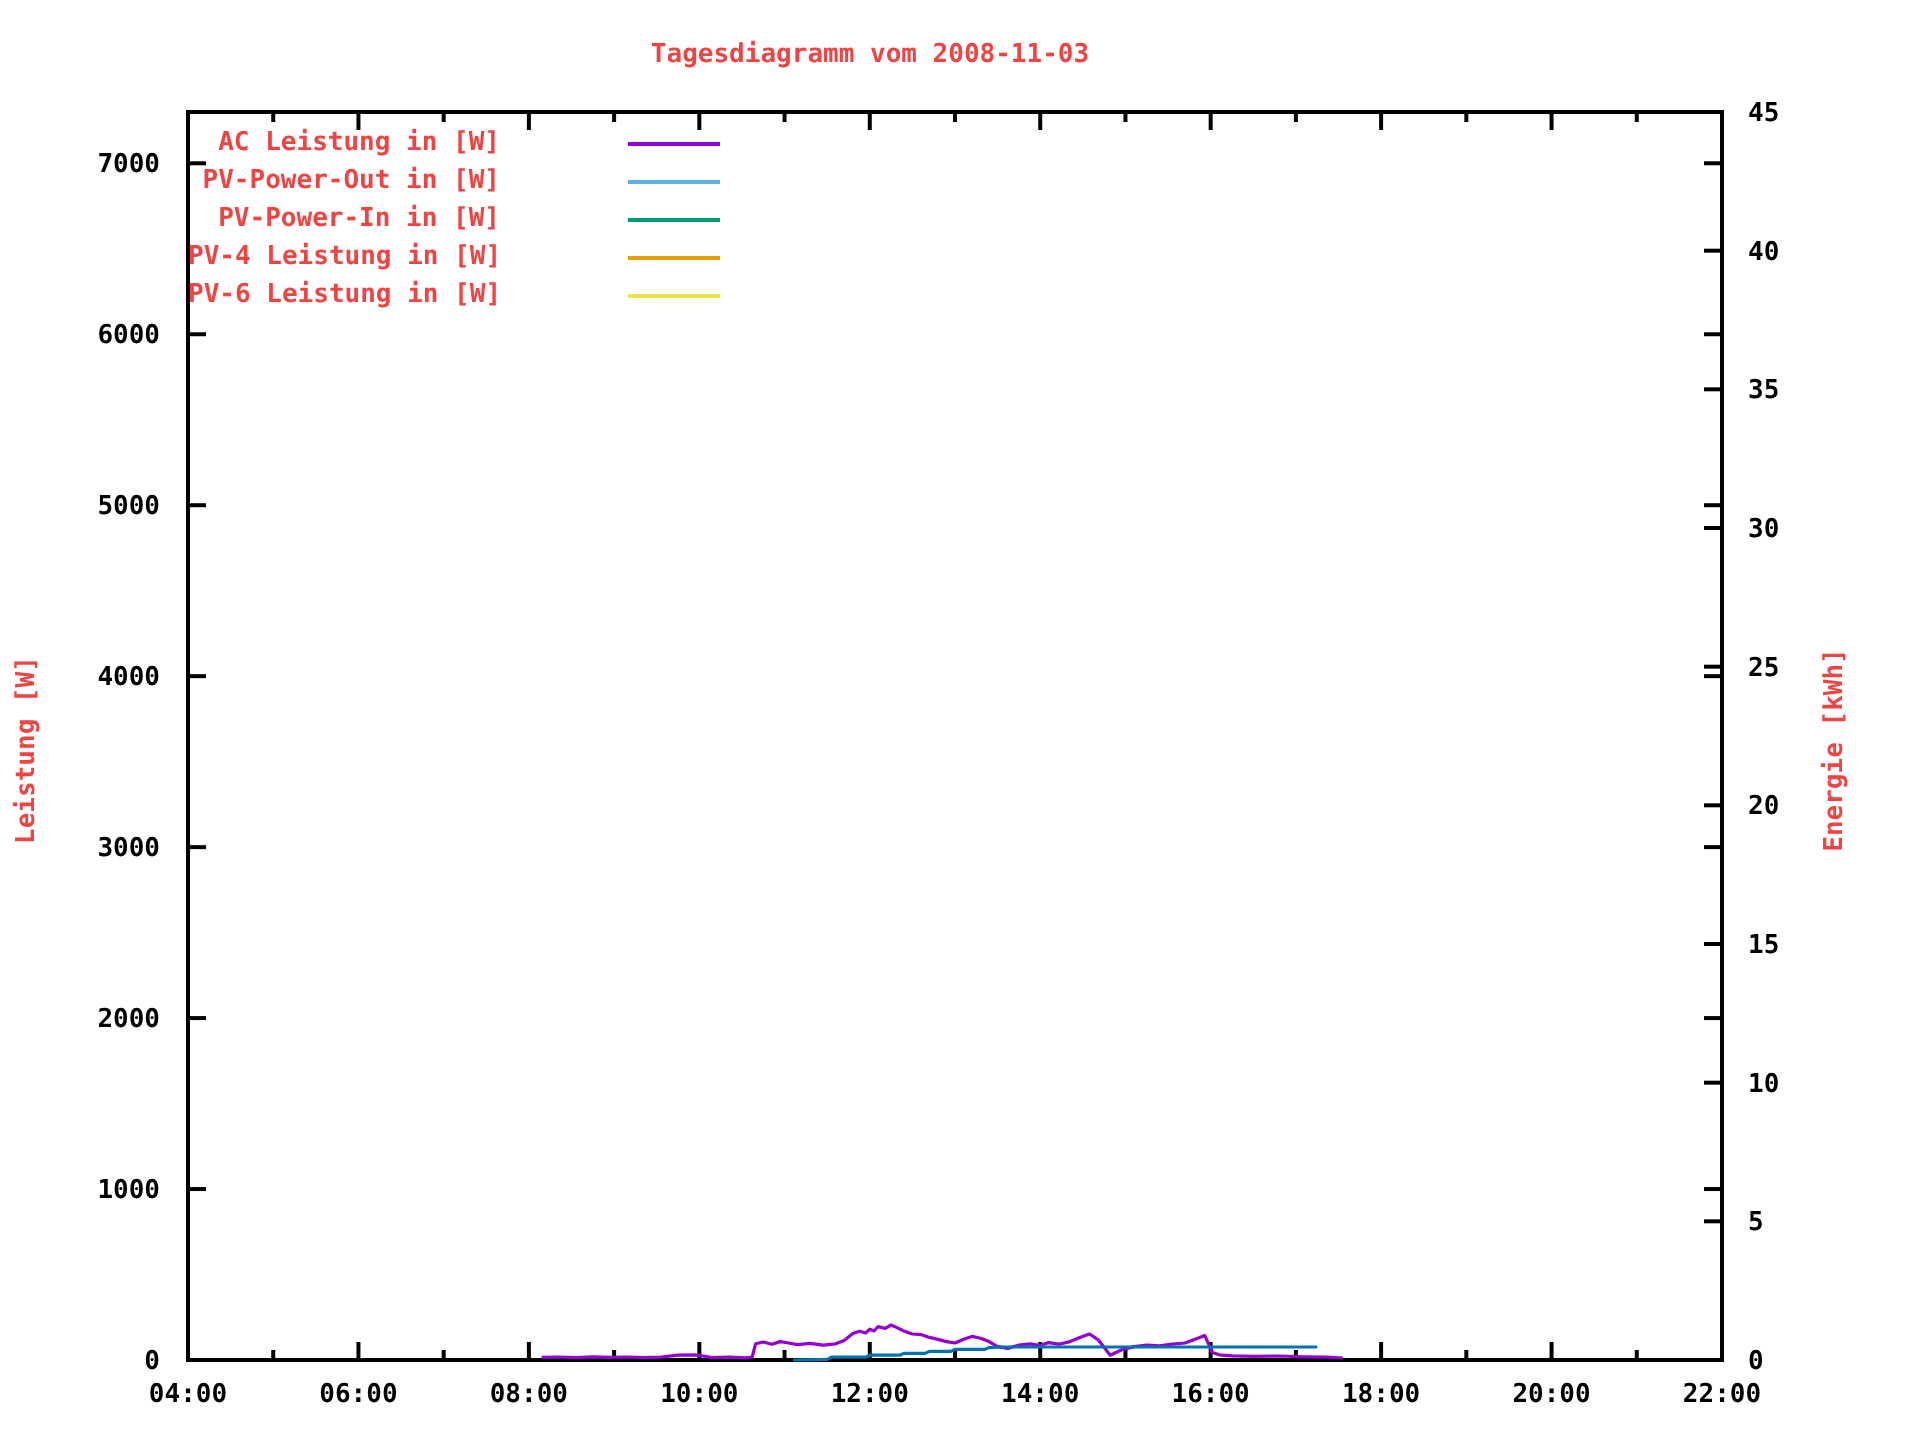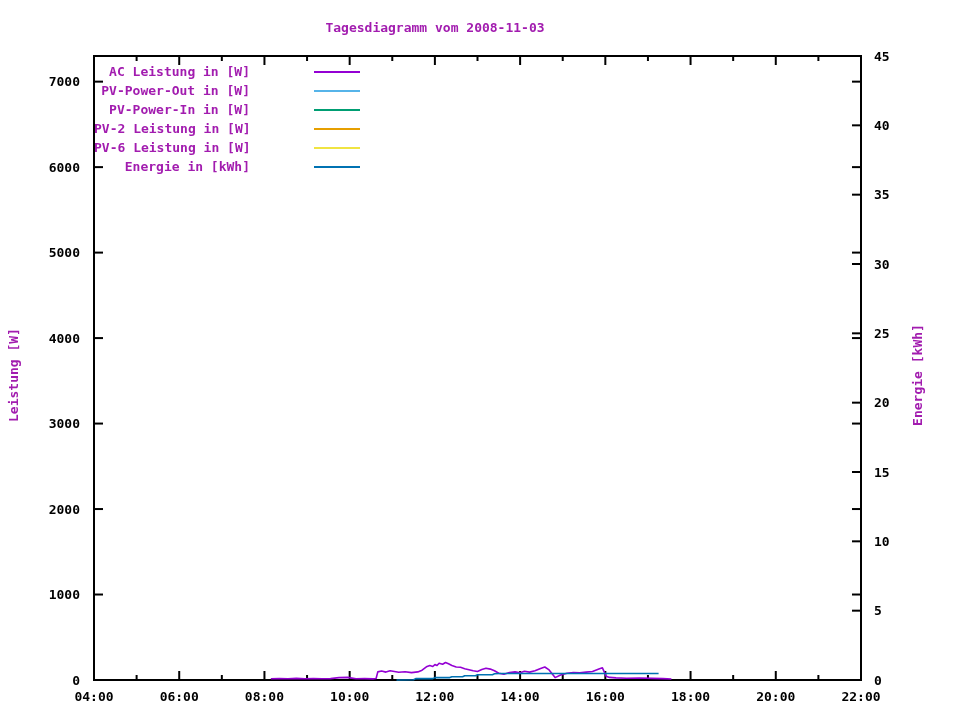--- a/index.html
+++ b/index.html
@@ -1,19 +1,19 @@
 <!DOCTYPE html>
 <html><head>
 <meta charset="utf-8">
 <style>
   html,body{margin:0;padding:0;background:#fff;}
   #stage{
     position:relative;width:960px;height:720px;background:#ffffff;overflow:hidden;
     font-family:"DejaVu Sans Mono","Liberation Mono",monospace;
-    font-weight:bold;color:#a21caf;
+    font-weight:bold;color:#ef4444;
   }
   #chart-title{
     position:absolute;top:20px;left:435px;transform:translateX(-50%);
     font-size:13px;white-space:nowrap;
   }
   .v-label{
     position:absolute;width:304px;height:16px;line-height:16px;text-align:center;
     font-size:13px;white-space:nowrap;
   }
   #ylabel-left{left:-138px;top:367px;transform:rotate(-90deg);}
@@ -149,26 +149,22 @@
     </div>
     <div class="legend-row">
       <span class="legend-label">PV-Power-Out in [W]</span>
       <span class="legend-swatch" style="background: rgb(86, 180, 233);"></span>
     </div>
     <div class="legend-row">
       <span class="legend-label">PV-Power-In in [W]</span>
       <span class="legend-swatch" style="background: rgb(0, 158, 115);"></span>
     </div>
     <div class="legend-row">
-      <span class="legend-label">PV-2 Leistung in [W]</span>
+      <span class="legend-label">PV-4 Leistung in [W]</span>
       <span class="legend-swatch" style="background: rgb(230, 159, 0);"></span>
     </div>
     <div class="legend-row">
       <span class="legend-label">PV-6 Leistung in [W]</span>
       <span class="legend-swatch" style="background: rgb(240, 228, 66);"></span>
     </div>
-    <div class="legend-row">
-      <span class="legend-label">Energie in [kWh]</span>
-      <span class="legend-swatch" style="background: rgb(0, 114, 178);"></span>
-    </div>
   </div>
 
 </div>
 
 </body></html>

